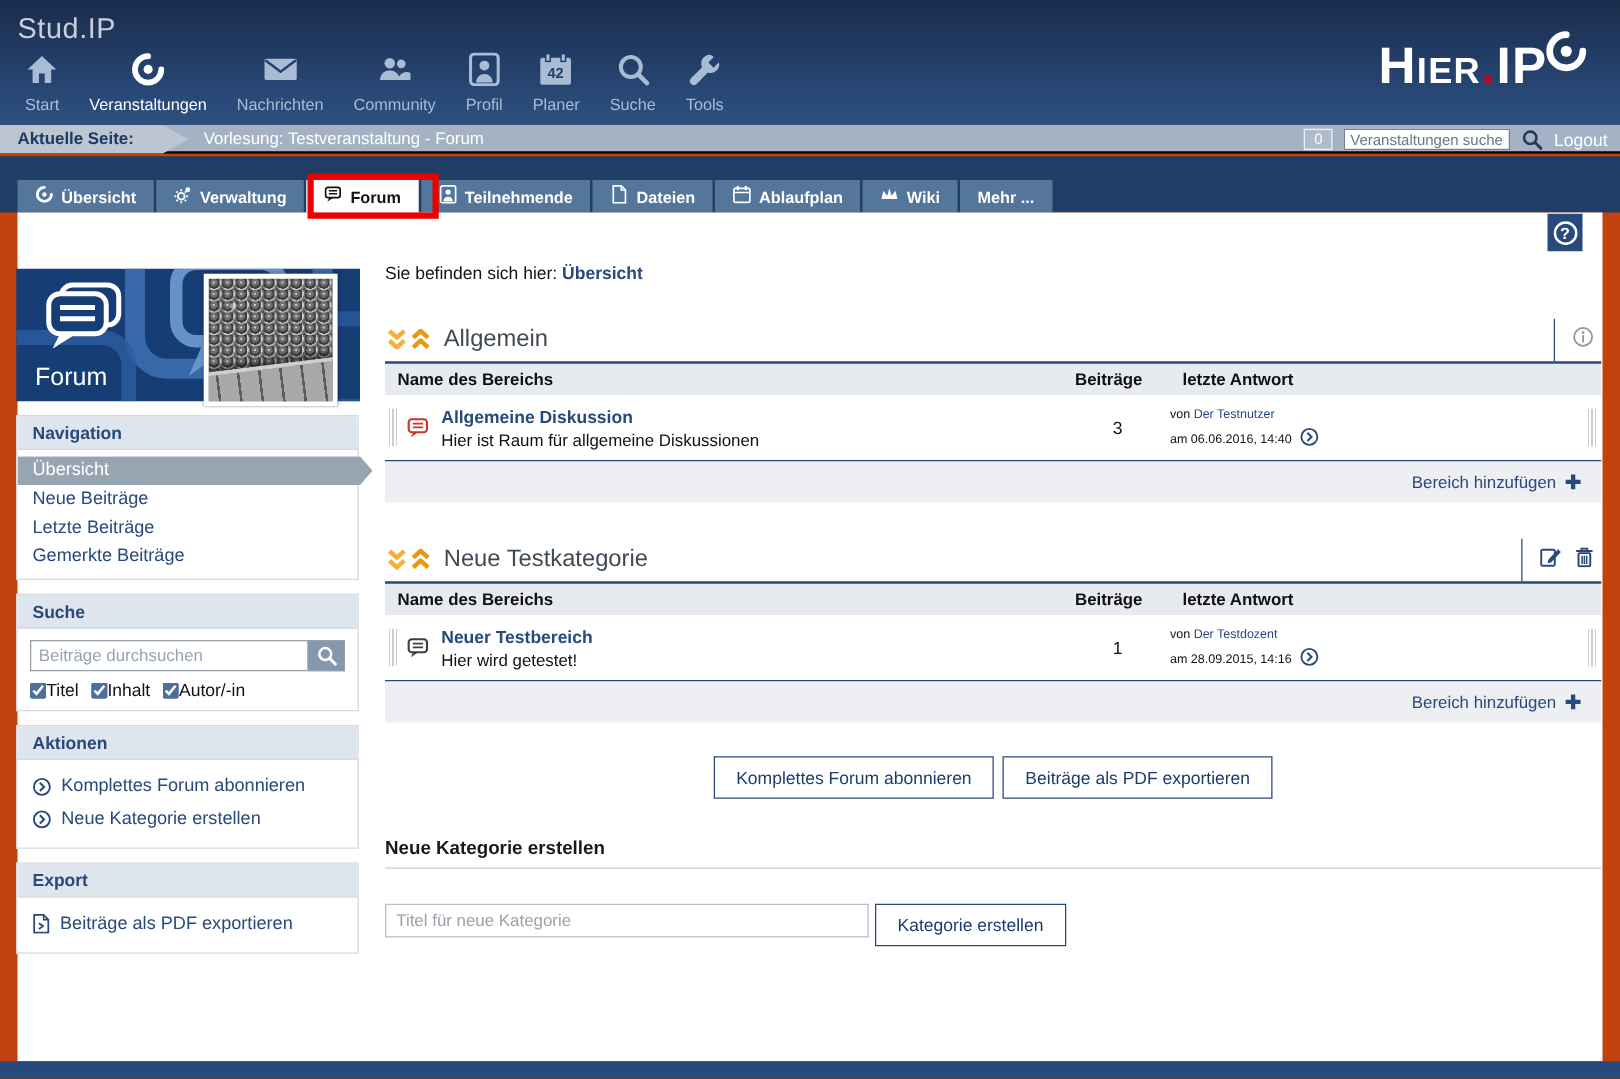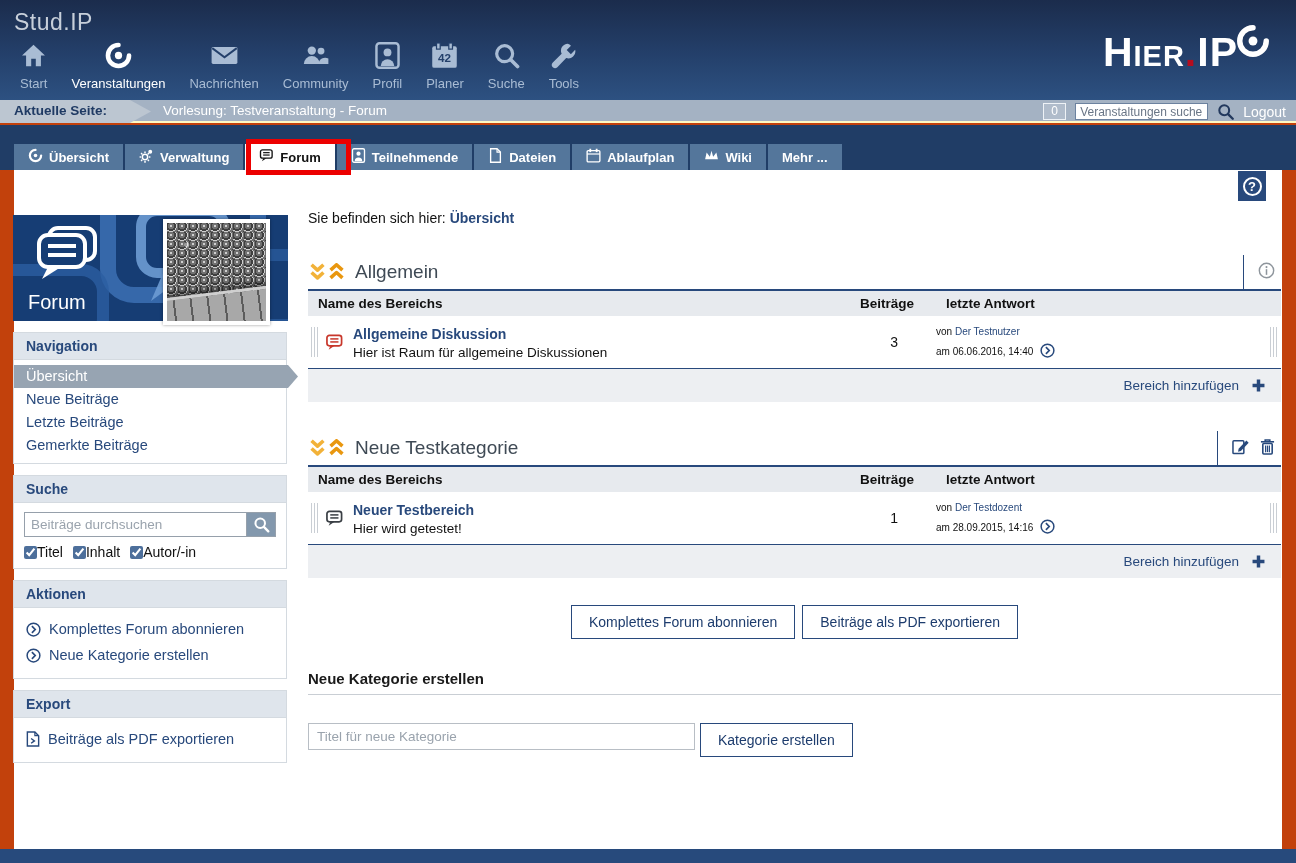--- a/index.html
+++ b/index.html
@@ -17,21 +17,21 @@
               color:#a9bcd4; font-size:13px; cursor:pointer; }
   .nav-item svg { width:27px; height:27px; }
   .nav-item.active { color:#fff; }
   .logo { position:absolute; right:26px; top:32px; color:#fff; display:flex; align-items:flex-start; }
   .logo-text { font-size:41px; font-weight:700; letter-spacing:1px; line-height:1; font-variant:small-caps; }
   .logo-dot { color:#b50d1f; }
   .logo-spiral { width:34px; height:34px; margin:-8px 0 0 -2px; }
 
   
   .crumbbar { position:absolute; left:0; top:100px; width:100%; height:23px; background:#a4b2c3;
-              border-bottom:2px solid #fef9c3; }
+              border-bottom:2px solid #000000; }
   .crumb-left { position:absolute; left:0; top:0; height:23px; width:152px; background:#bcc6d1;
                 clip-path:polygon(0 0,130px 0,151px 50%,130px 100%,0 100%); }
   .crumb-left span { display:block; padding:3px 0 0 14px; color:#1f3a63; font-size:13.5px; font-weight:700; }
   .crumb-title { position:absolute; left:163px; top:3px; color:#fff; font-size:13.5px; }
   .crumb-right { position:absolute; right:10px; top:0; height:23px; display:flex; align-items:center; gap:9px; }
   .crumb-counter { min-width:23px; height:17px; border:1px solid #eef2f6; background:rgba(255,255,255,.14);
                    color:#fff; font-size:12px; text-align:center; line-height:15px; }
   .crumb-search { width:133px; height:17px; border:1px solid #6c829f; font-size:12px; padding:0 4px;
                   color:#444; font-family:"Liberation Sans",sans-serif; }
   .crumb-search::placeholder { color:#6a7686; }
@@ -114,21 +114,21 @@
   .grip { position:absolute; top:50%; transform:translateY(-50%); width:8px; height:30px; cursor:grab;
           background:repeating-linear-gradient(90deg,#c9ced4 0 1px,transparent 1px 3px); }
   .grip.left { left:3px; } .grip.right { right:3px; }
   .cell-name { display:flex; align-items:center; gap:9px; padding:6px 10px 6px 17px; }
   .cell-name .txt a { font-size:14px; font-weight:700; color:#28497c; text-decoration:none; cursor:pointer; }
   .cell-name .txt div { font-size:13.5px; color:#111; margin-top:2px; }
   .cell-posts { text-align:right; padding-right:38px; font-size:14px; color:#111; }
   .cell-last { font-size:10px; color:#111; line-height:20px; }
   .cell-last a { color:#28497c; text-decoration:none; cursor:pointer; }
   .goto { vertical-align:-3px; margin-left:4px; cursor:pointer; }
-  .frow-foot { display:flex; justify-content:flex-end; align-items:center; gap:13px; background:#edeff2;
+  .frow-foot { display:flex; justify-content:flex-end; align-items:center; gap:7px; background:#edeff2;
                height:33px; padding-right:16px; }
   .frow-foot a { color:#28497c; font-size:13.5px; text-decoration:none; cursor:pointer; }
   .btn-row { display:flex; justify-content:center; gap:7px; margin-top:27px; }
   .btn { background:#fff; border:1px solid #28497c; color:#1d3c6d; font-size:14px; padding:8px 17px;
          cursor:pointer; font-family:"Liberation Sans",sans-serif; }
   .newcat-head { margin-top:31px; font-size:15px; font-weight:700; color:#1a1a1a;
                  border-bottom:1px solid #c9ced4; padding-bottom:7px; }
   .newcat-form { display:flex; gap:5px; margin-top:28px; }
   .newcat-form input { width:387px; height:27px; border:1px solid #b8bec5; padding:0 8px; font-size:13.5px;
                        color:#555; font-family:"Liberation Sans",sans-serif; }

